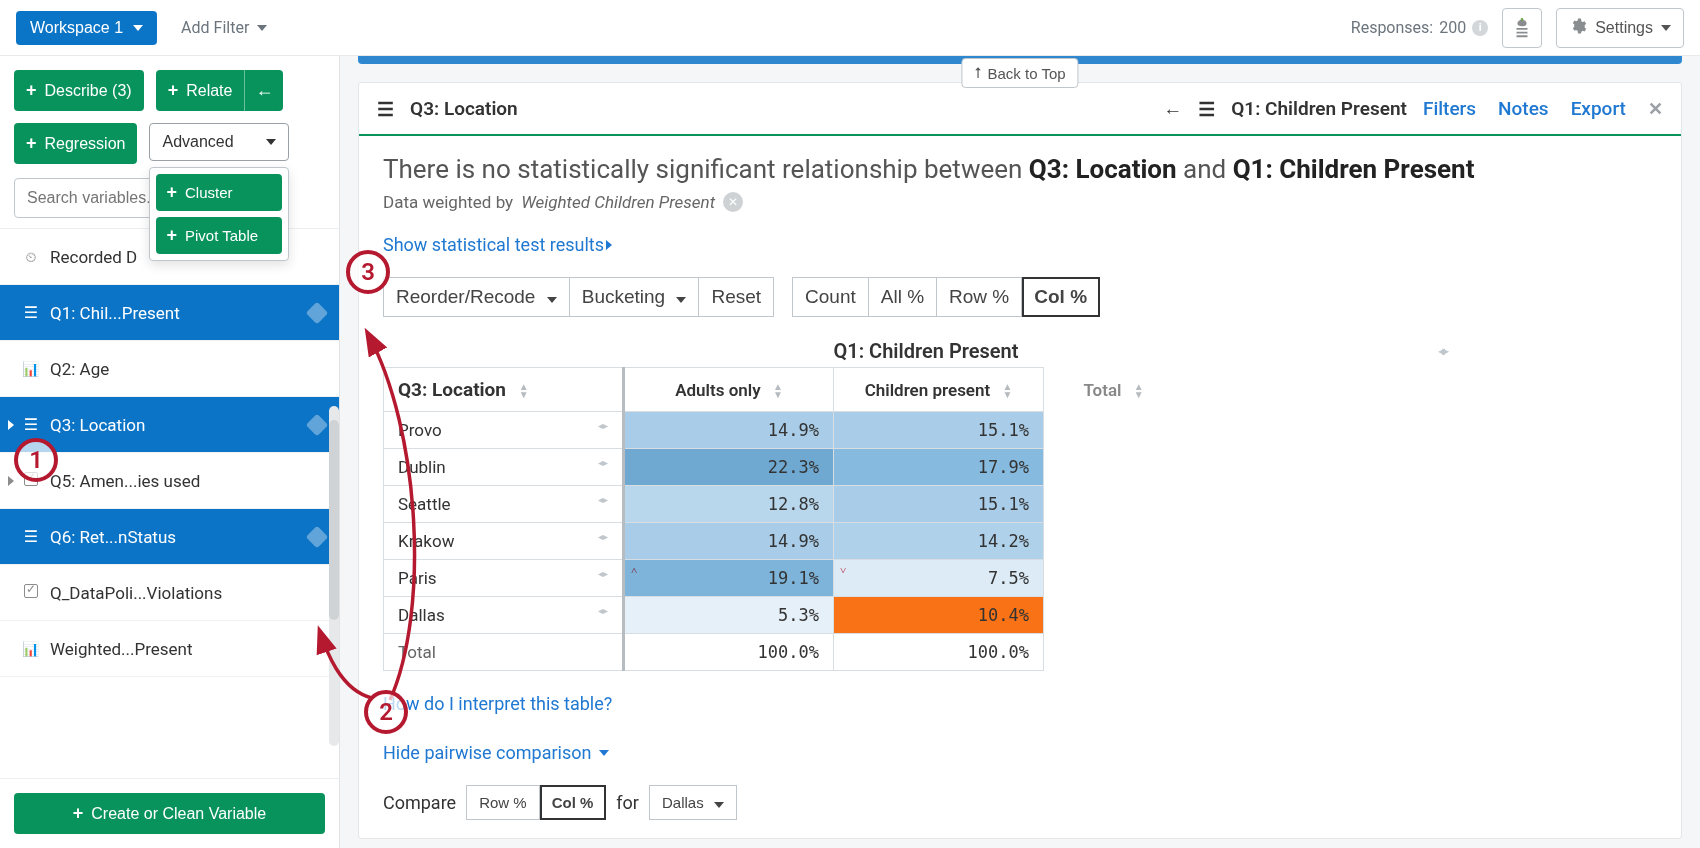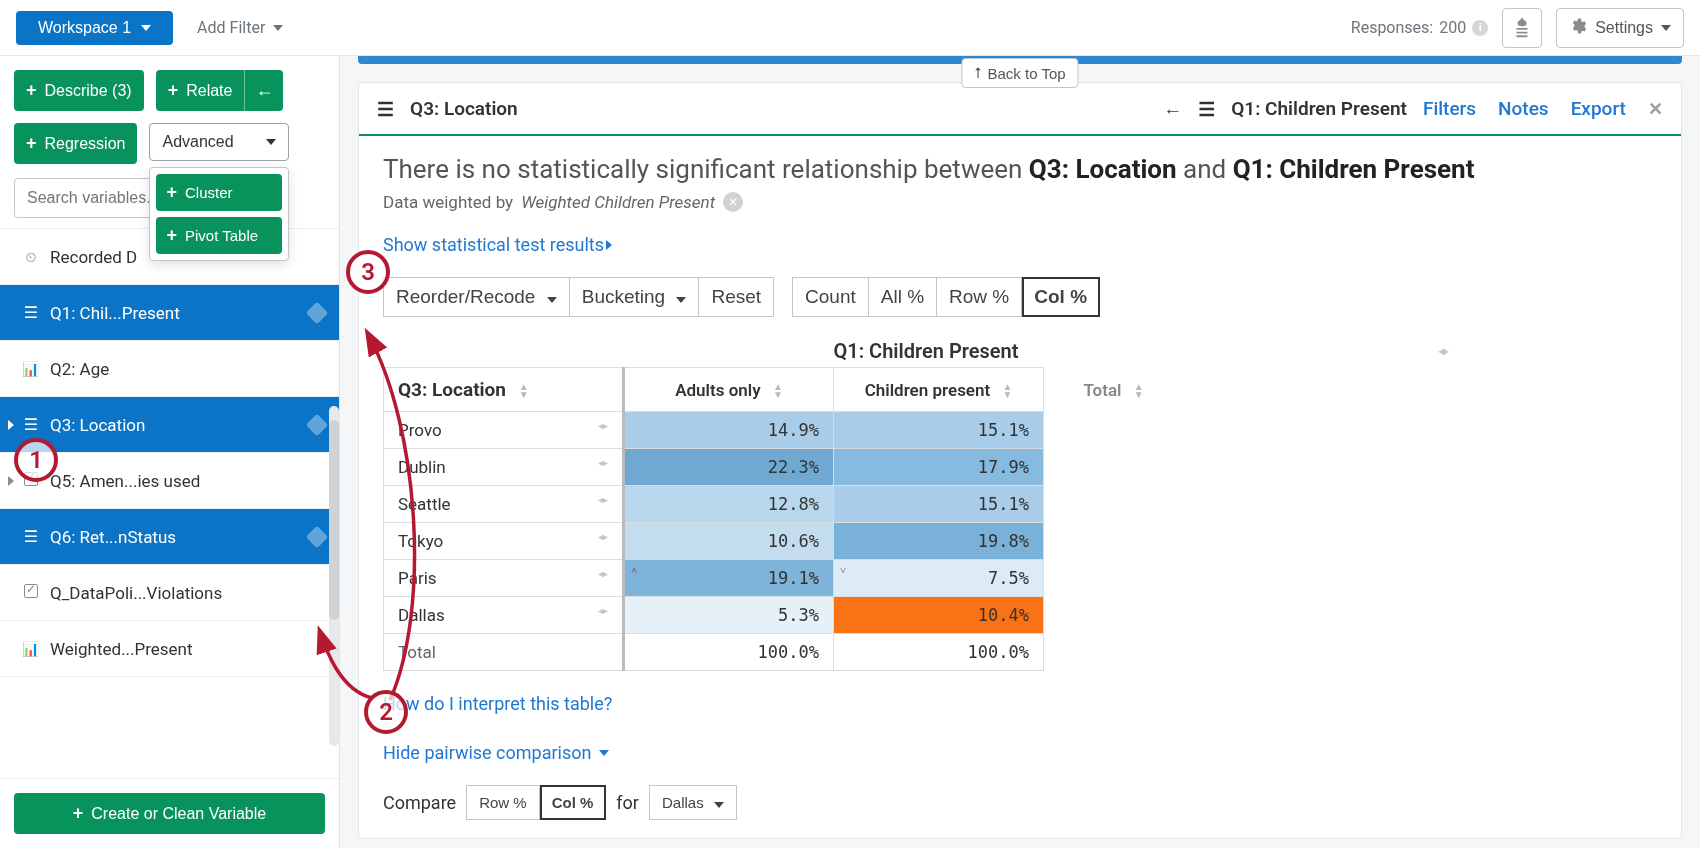--- a/index.html
+++ b/index.html
@@ -15,21 +15,21 @@
     --badge: #b5192f;
     --badge-fill:#fff;
   }
   * { box-sizing: border-box; }
   html, body { margin:0; padding:0; font-family: -apple-system, BlinkMacSystemFont, "Segoe UI", Roboto, Helvetica, Arial, sans-serif; color:var(--text); background:#fff; }
   body { width:1700px; height:848px; overflow:hidden; position:relative; }
 
   
   .topbar { height:56px; display:flex; align-items:center; padding:0 16px; border-bottom:1px solid #e8e9eb; }
   .topbar .left { display:flex; align-items:center; gap:24px; }
-  .ws-btn { background:var(--blue); color:#fff; border:none; border-radius:4px; padding:8px 22px; font-size:16px; display:inline-flex; align-items:center; gap:10px; cursor:pointer; }
+  .ws-btn { background:var(--blue); color:#fff; border:none; border-radius:4px; padding:8px 14px; font-size:16px; display:inline-flex; align-items:center; gap:10px; cursor:pointer; }
   .chev { width:0;height:0;border-left:5px solid transparent;border-right:5px solid transparent;border-top:6px solid currentColor; display:inline-block;}
   .chev-right { transform: rotate(-90deg); }
   .addfilter { color:#6c757d; font-size:16px; display:inline-flex; align-items:center; gap:8px; cursor:pointer;}
   .topbar .right { margin-left:auto; display:flex; align-items:center; gap:14px; color:#6c757d; }
   .resp { font-size:16px; display:flex; align-items:center; gap:6px;}
   .info-ic { width:16px;height:16px;border-radius:50%;background:#d4d7da;color:#fff;display:inline-flex;align-items:center;justify-content:center;font-size:11px;font-weight:700;}
   .sqbtn { width:40px;height:40px;border:1px solid var(--border); border-radius:4px; background:#fff; display:inline-flex; align-items:center; justify-content:center; cursor:pointer;}
   .settings-btn { height:40px; border:1px solid var(--border); border-radius:4px; background:#fff; padding:0 12px; display:inline-flex; align-items:center; gap:8px; color:#555; cursor:pointer; font-size:16px;}
 
   
@@ -359,23 +359,23 @@
                   <td class="val" style="background: rgb(134, 186, 222);">17.9%</td>
                   <td style="border: none;"></td>
                 </tr>
                 <tr>
                   <td class="rowlabel">Seattle<span style="color: rgb(191, 198, 204); font-size: 10px; float: right;"> ◂▸</span></td>
                   <td class="val" style="background: rgb(184, 215, 236);">12.8%</td>
                   <td class="val" style="background: rgb(169, 205, 232);">15.1%</td>
                   <td style="border: none;"></td>
                 </tr>
                 <tr>
-                  <td class="rowlabel">Tokyo<span style="color: rgb(191, 198, 204); font-size: 10px; float: right;"> ◂▸</span></td>
-                  <td class="val" style="background: rgb(195, 221, 239);">10.6%</td>
-                  <td class="val" style="background: rgb(121, 177, 216);">19.8%</td>
+                  <td class="rowlabel">Krakow<span style="color: rgb(191, 198, 204); font-size: 10px; float: right;"> ◂▸</span></td>
+                  <td class="val" style="background: rgb(169, 205, 232);">14.9%</td>
+                  <td class="val" style="background: rgb(175, 209, 234);">14.2%</td>
                   <td style="border: none;"></td>
                 </tr>
                 <tr>
                   <td class="rowlabel">Paris<span style="color: rgb(191, 198, 204); font-size: 10px; float: right;"> ◂▸</span></td>
                   <td class="val" style="background: rgb(126, 180, 218);">19.1%<span class="mark up">˄</span></td>
                   <td class="val" style="background: rgb(220, 235, 246);">7.5%<span class="mark dn">˅</span></td>
                   <td style="border: none;"></td>
                 </tr>
                 <tr>
                   <td class="rowlabel">Dallas<span style="color: rgb(191, 198, 204); font-size: 10px; float: right;"> ◂▸</span></td>

